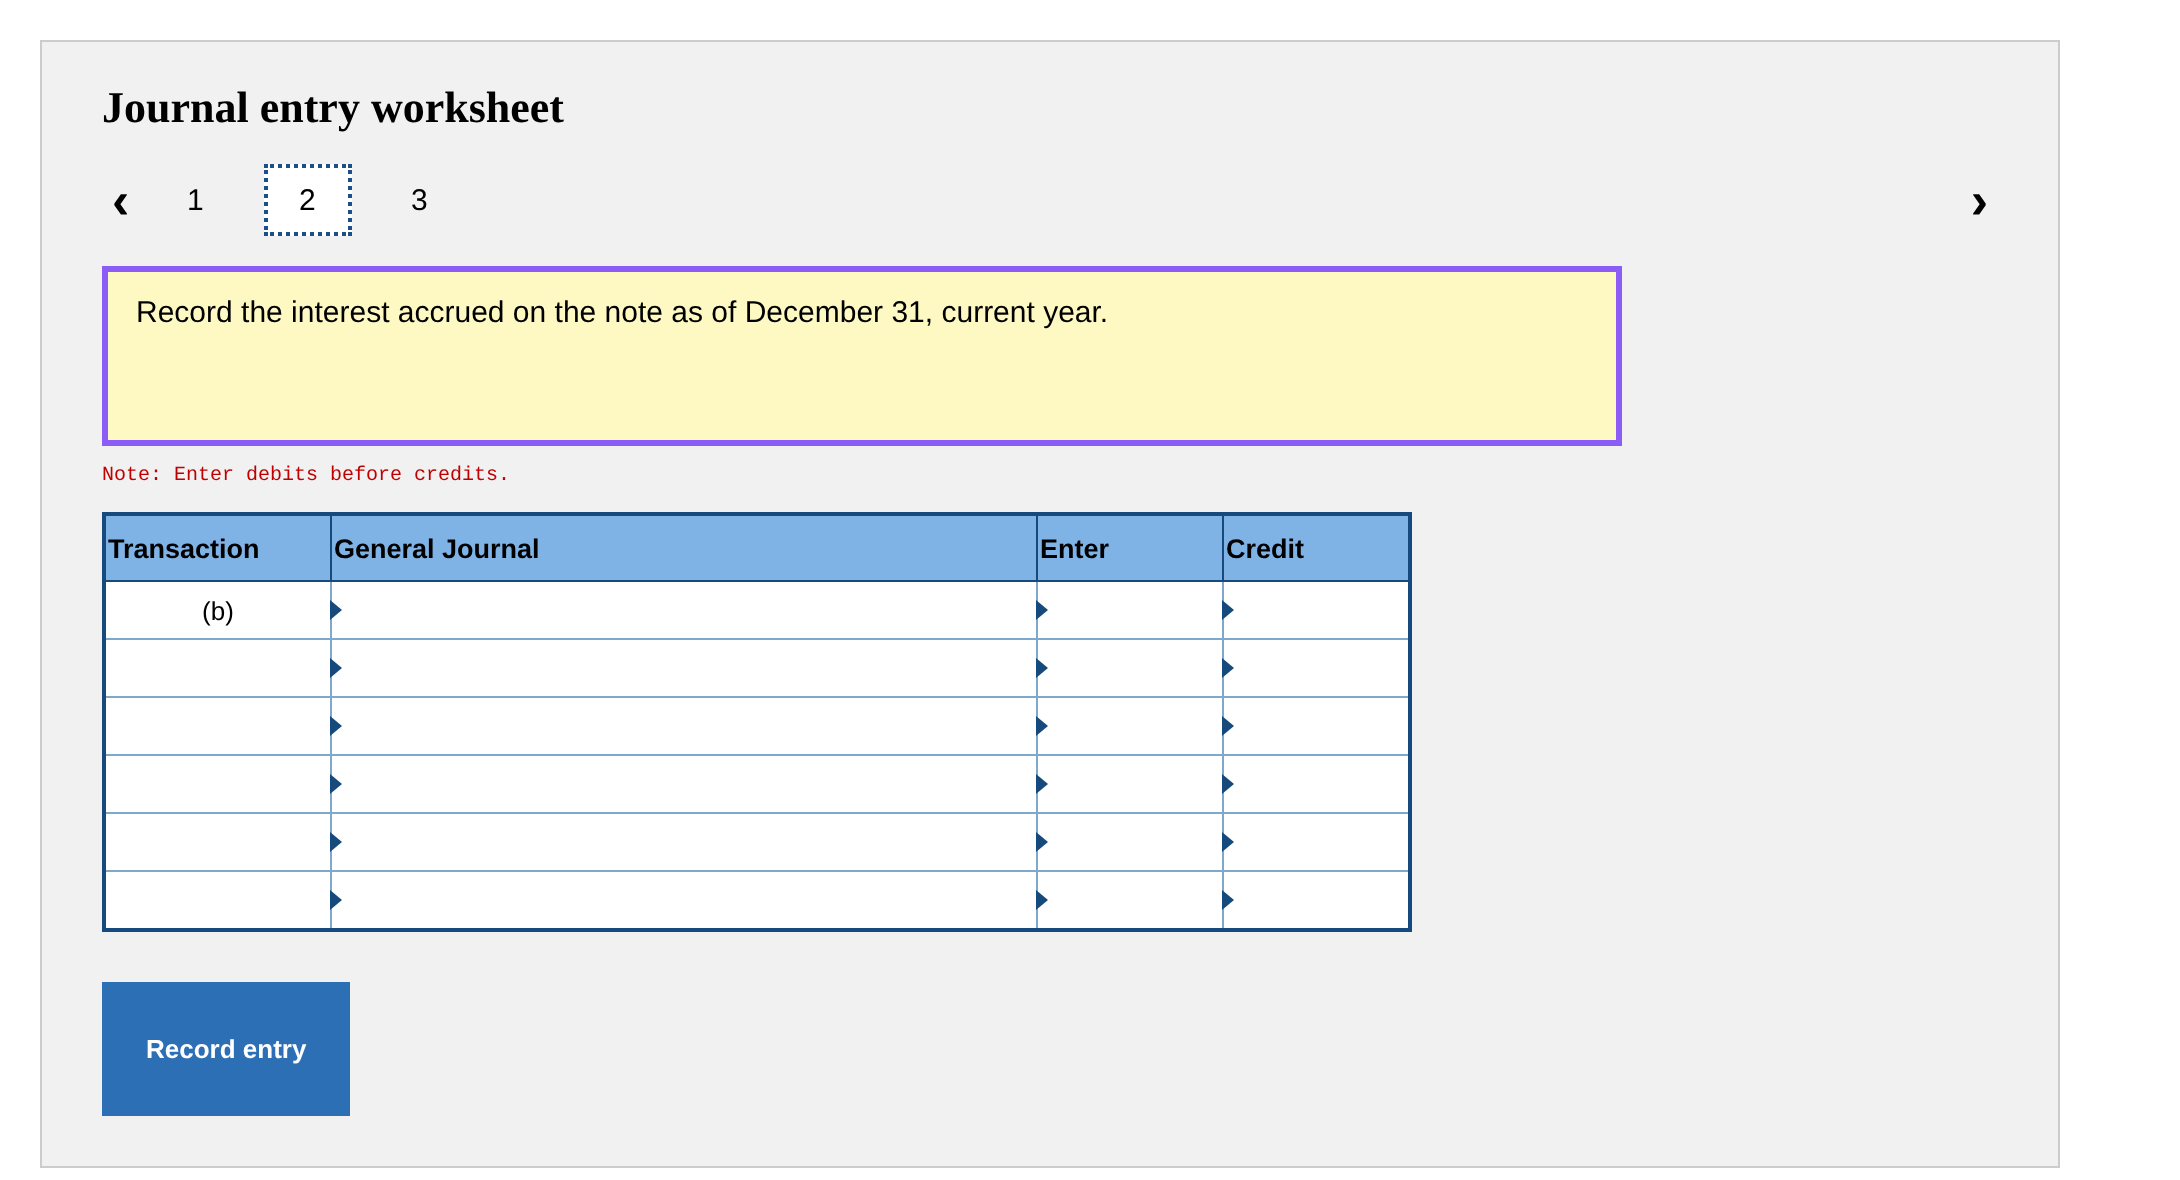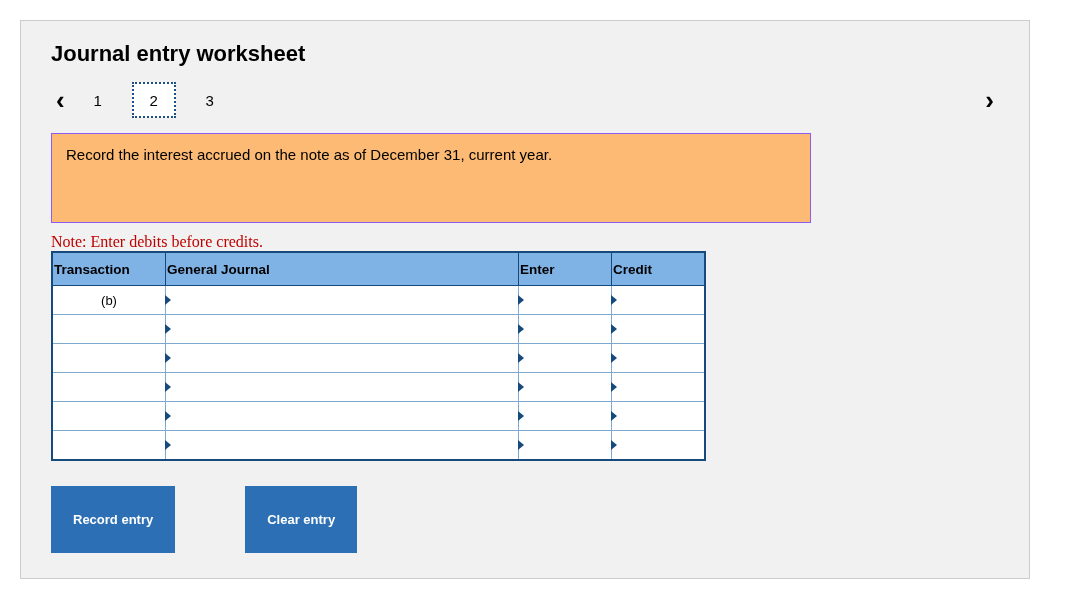--- a/index.html
+++ b/index.html
@@ -11,21 +11,21 @@
     color: #000;
   }
   .panel {
     width: 1010px;
     border: 1px solid #ccc;
     background: #f1f1f1;
     padding: 20px 30px 25px 30px;
     box-sizing: border-box;
   }
   .title {
-    font-family: Liberation Sans, sans-serif;
+    font-family: Liberation Serif, serif;
     font-weight: bold;
     font-size: 22px;
     margin-bottom: 15px;
   }
   .nav-row {
     display: flex;
     align-items: center;
     margin-bottom: 15px;
   }
   .nav-left {
@@ -50,33 +50,34 @@
     margin: 0 6px;
     font-size: 15px;
     cursor: pointer;
     box-sizing: border-box;
   }
   .step.current {
     border: 2px dotted #1a4f8a;
     background: #fff;
   }
   .instruction-box {
-    background: #fdba74;
-    border: 1px solid #8b5cf6;
+    background: #fef9c3;
+    border: 3px solid #8b5cf6;
     width: 760px;
     height: 90px;
     padding: 12px 14px;
     box-sizing: border-box;
     font-size: 15px;
     margin-bottom: 10px;
   }
   .note {
     color: #c00000;
-    font-size: 16px;
-    font-family: Liberation Serif, serif;
+    font-size: 10px;
+    margin-bottom: 12px;
+    font-family: Liberation Mono, monospace;
   }
   table.journal {
     border-collapse: collapse;
     border: 2px solid #174a7c;
   }
   table.journal th {
     background: #7fb2e5;
     border: 1px solid #174a7c;
     font-weight: bold;
     font-size: 13.5px;
@@ -193,16 +194,15 @@
         <td class="col-trans"></td>
         <td class="col-gj marker"></td>
         <td class="col-debit marker"></td>
         <td class="col-credit marker"></td>
       </tr>
     </tbody>
   </table>
 
   <div class="btn-row">
     <button class="btn">Record entry</button>
-    <button class="btn">Clear entry</button>
   </div>
 
 </div>
 
 </body></html>

